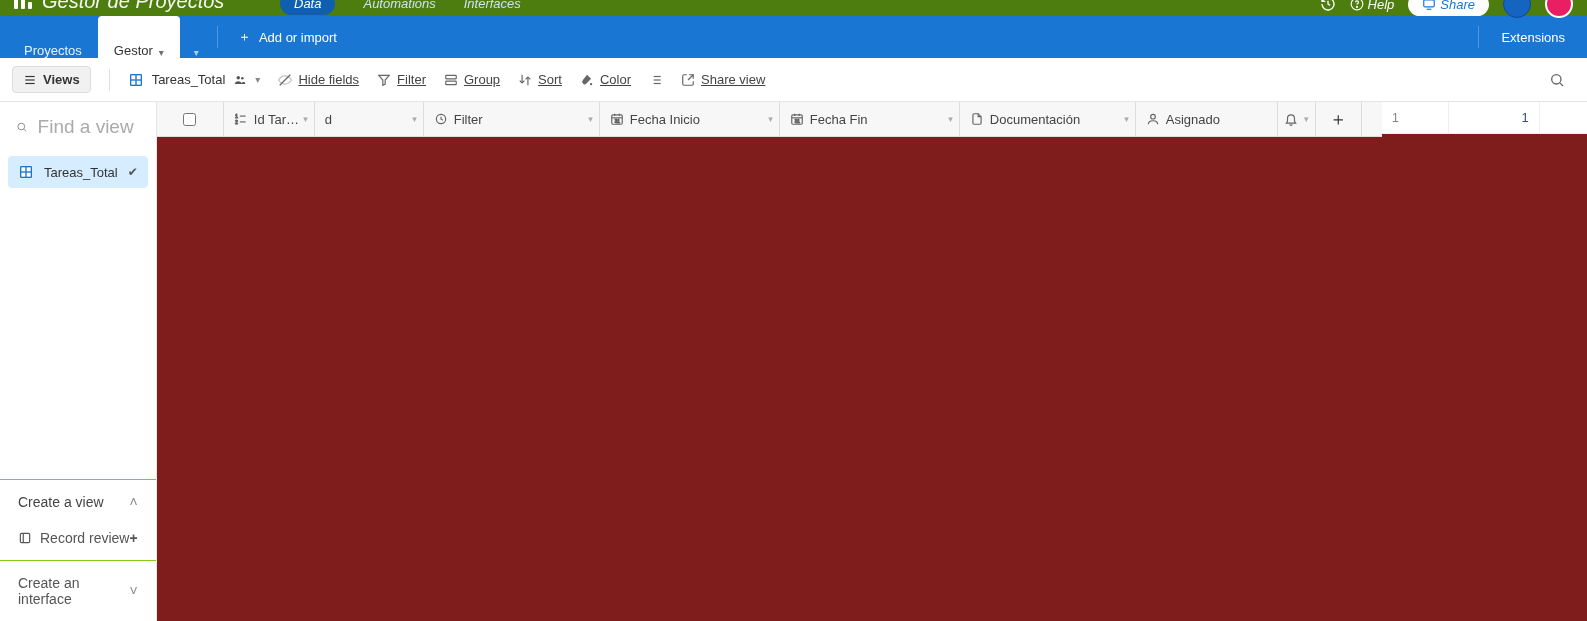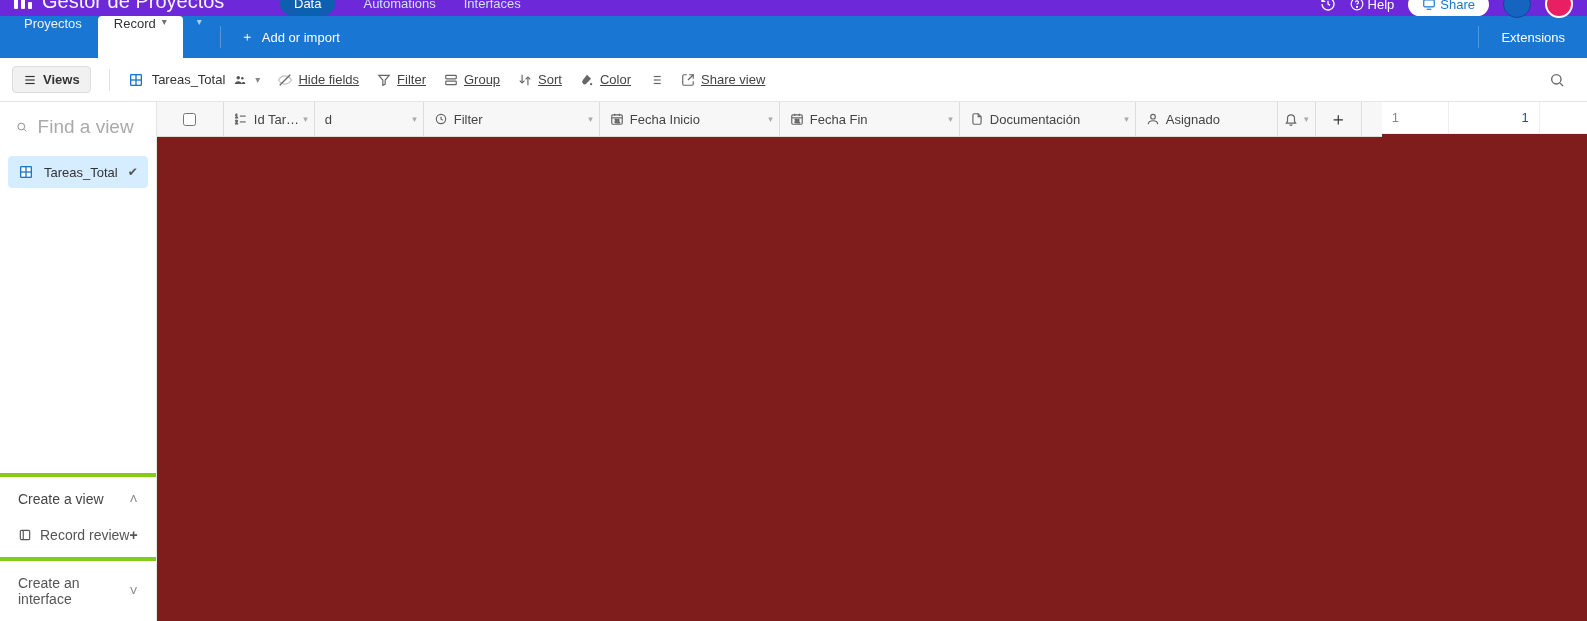--- a/index.html
+++ b/index.html
@@ -9,26 +9,27 @@
   color: #333;
   background: #f7f7f7;
   width: 1587px;
   height: 621px;
   overflow: hidden;
 }
 
 
 .top-header {
   height: 16px;
-  background: #6d28d9;
+  background: #4d7c0f;
   color: #fff;
   display: flex;
   align-items: center;
   padding: 0 23px;
   position: relative;
+  font-style: italic;
 }
 .top-header .title-row { display:flex; align-items:center; gap:10px; position:absolute; top:-10px; left:14px; }
 .top-header .app-title { font-size: 20px; font-weight:500; color:#fff; opacity:.95;}
 .top-header .bars-icon { width:18px; height:14px; display:inline-flex; flex-direction:column; justify-content:space-between;}
 .top-header .bars-icon span { display:block; width:4px; background:#fff; border-radius:1px;}
 .top-header .bars-icon { flex-direction:row; align-items:flex-end; gap:2px;}
 .top-header .bars-icon span:nth-child(1){height:10px;}
 .top-header .bars-icon span:nth-child(2){height:14px;}
 .top-header .bars-icon span:nth-child(3){height:7px;}
 .top-header .nav-pills { position:absolute; top:-8px; left:280px; display:flex; gap:28px; align-items:center;}
@@ -44,21 +45,21 @@
 
 .tabs-row {
   height: 42px;
   background: #1976d2;
   display: flex;
   align-items: stretch;
   padding-left: 8px;
 }
 .tabs-row .tab {
   display: flex;
-  align-items: flex-start;
+  align-items: flex-end;
   padding: 0 16px;
   color: #eaf2fb;
   font-size: 13px;
   cursor: pointer;
   gap:6px;
 }
 .tabs-row .tab.active {
   background: #fff;
   color: #333;
   border-top-left-radius: 4px;
@@ -111,21 +112,21 @@
   display:flex; align-items:center; gap:10px;
   background:#d6ecff; border-radius:4px; padding:8px 10px;
   color:#333;
 }
 .sidebar .view-item .grid-badge { color:#1976d2;}
 .sidebar .view-item .check { margin-left:auto; color:#555; font-size:12px;}
 .sidebar .spacer { flex:1;}
 .sidebar .section {
   display:flex; align-items:center; justify-content:space-between;
   padding:14px 18px; color:#555; font-size:14px;
-  border-top:4px solid #84cc16;
+  border-top:1px solid #84cc16;
   cursor:pointer;
 }
 .sidebar .section.cv { font-weight:500; color:#444;}
 .sidebar .section .chev { color:#888;}
 .sidebar .section .plus { color:#555; font-weight:700;}
 
 
 .grid-area { flex:1; background:#7f1d1d; display:flex; flex-direction:row; position:relative;}
 .grid-header {
   display:flex; height:35px; background:#f7f7f7; border-bottom:1px solid #ddd;
@@ -216,21 +217,21 @@
     <span class="circle blue"></span>
     <span class="circle pink"></span>
   </div>
 </div>
 
 <div class="tabs-row">
   <div class="tab">
     <span>Proyectos</span>
   </div>
   <div class="tab active">
-    <span>Record</span>
+    <span>Gestor</span>
     <span class="chev">▾</span>
   </div>
   <div class="tab" style="padding:0 14px;">
     <span class="chev">▾</span>
   </div>
   <div class="divider"></div>
   <div class="add-import">
     <span>＋</span>
     <span>Add or import</span>
   </div>

